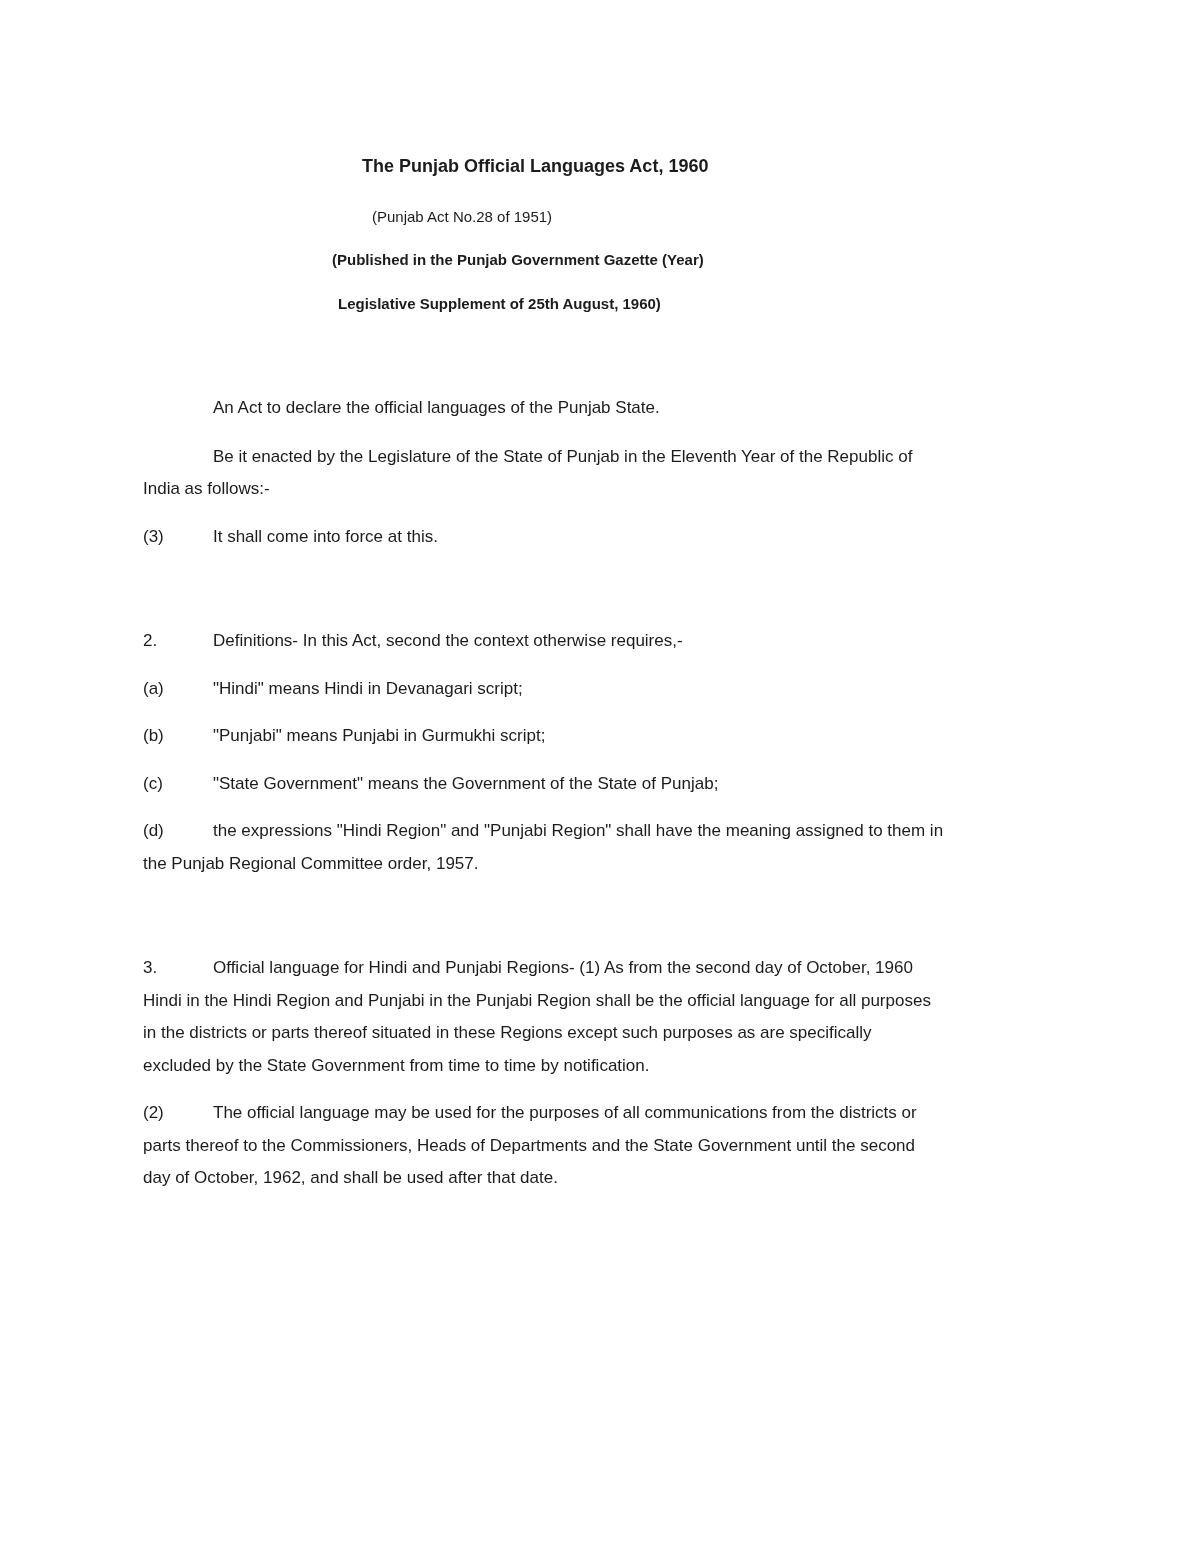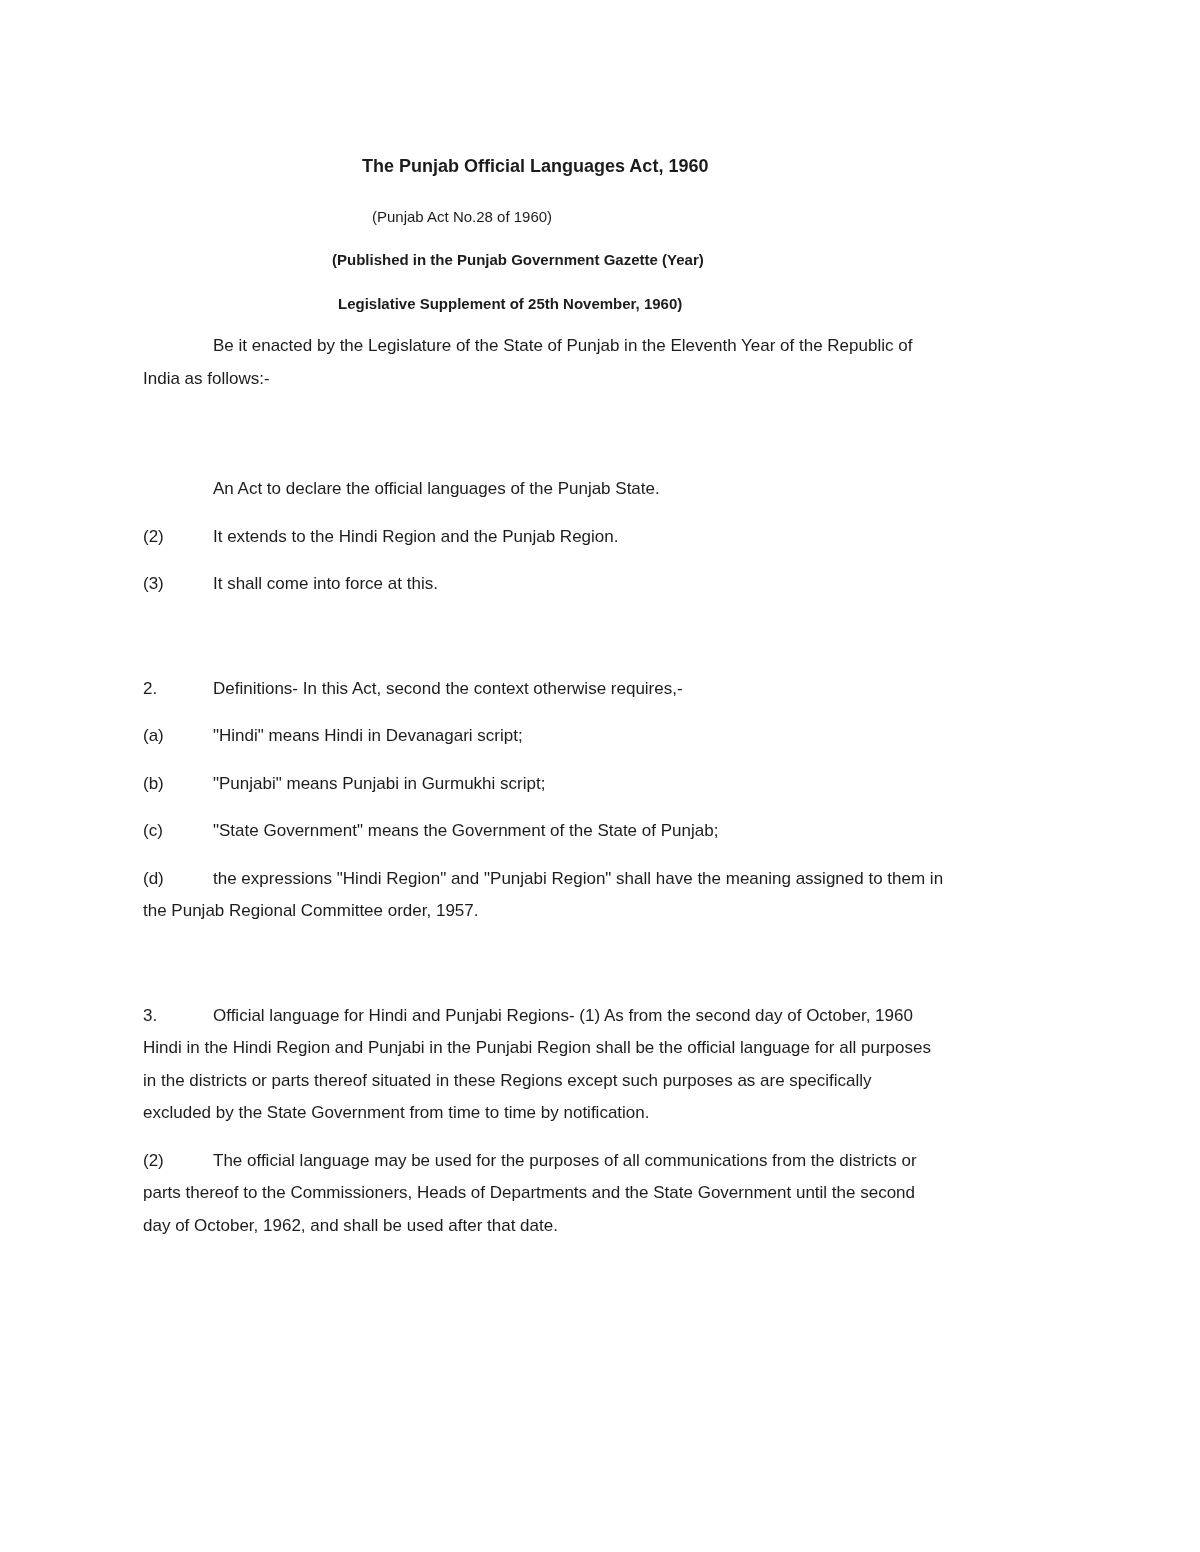--- a/index.html
+++ b/index.html
@@ -59,31 +59,30 @@
   .ptext {
     white-space: pre-line;
   }
 </style>
 </head>
 <body>
 
 <div class="page">
 
   <div class="doc-title">The Punjab Official Languages Act, 1960</div>
-  <div class="sub-line sub-act-no">(Punjab Act No.28 of 1960)</div>
+  <div class="sub-line sub-act-no">(Punjab Act No.28 of 1951)</div>
   <div class="sub-line sub-publish">(Published in the Punjab Government Gazette (Year)</div>
-  <div class="sub-line sub-suppl">Legislative Supplement of 25th November, 1960)</div>
+  <div class="sub-line sub-suppl">Legislative Supplement of 25th August, 1960)</div>
+
+  <p class="para preamble-1"><span class="ptext">An Act to declare the official languages of the Punjab State.</span></p>
 
   <p class="para preamble-2"><span class="ptext">Be it enacted by the Legislature of the State of Punjab in the Eleventh Year of the Republic of
 India as follows:-</span></p>
 
-  <p class="para preamble-1"><span class="ptext">An Act to declare the official languages of the Punjab State.</span></p>
 
-
-  <p class="para"><span class="num">(2)</span><span class="ptext">It extends to the Hindi Region and the Punjab Region.</span></p>
 
   <p class="para"><span class="num">(3)</span><span class="ptext">It shall come into force at this.</span></p>
 
   <p class="para group-start"><span class="num">2.</span><span class="ptext">Definitions- In this Act, second the context otherwise requires,-</span></p>
 
   <p class="para"><span class="num">(a)</span><span class="ptext">"Hindi" means Hindi in Devanagari script;</span></p>
 
   <p class="para"><span class="num">(b)</span><span class="ptext">"Punjabi" means Punjabi in Gurmukhi script;</span></p>
 
   <p class="para"><span class="num">(c)</span><span class="ptext">"State Government" means the Government of the State of Punjab;</span></p>

